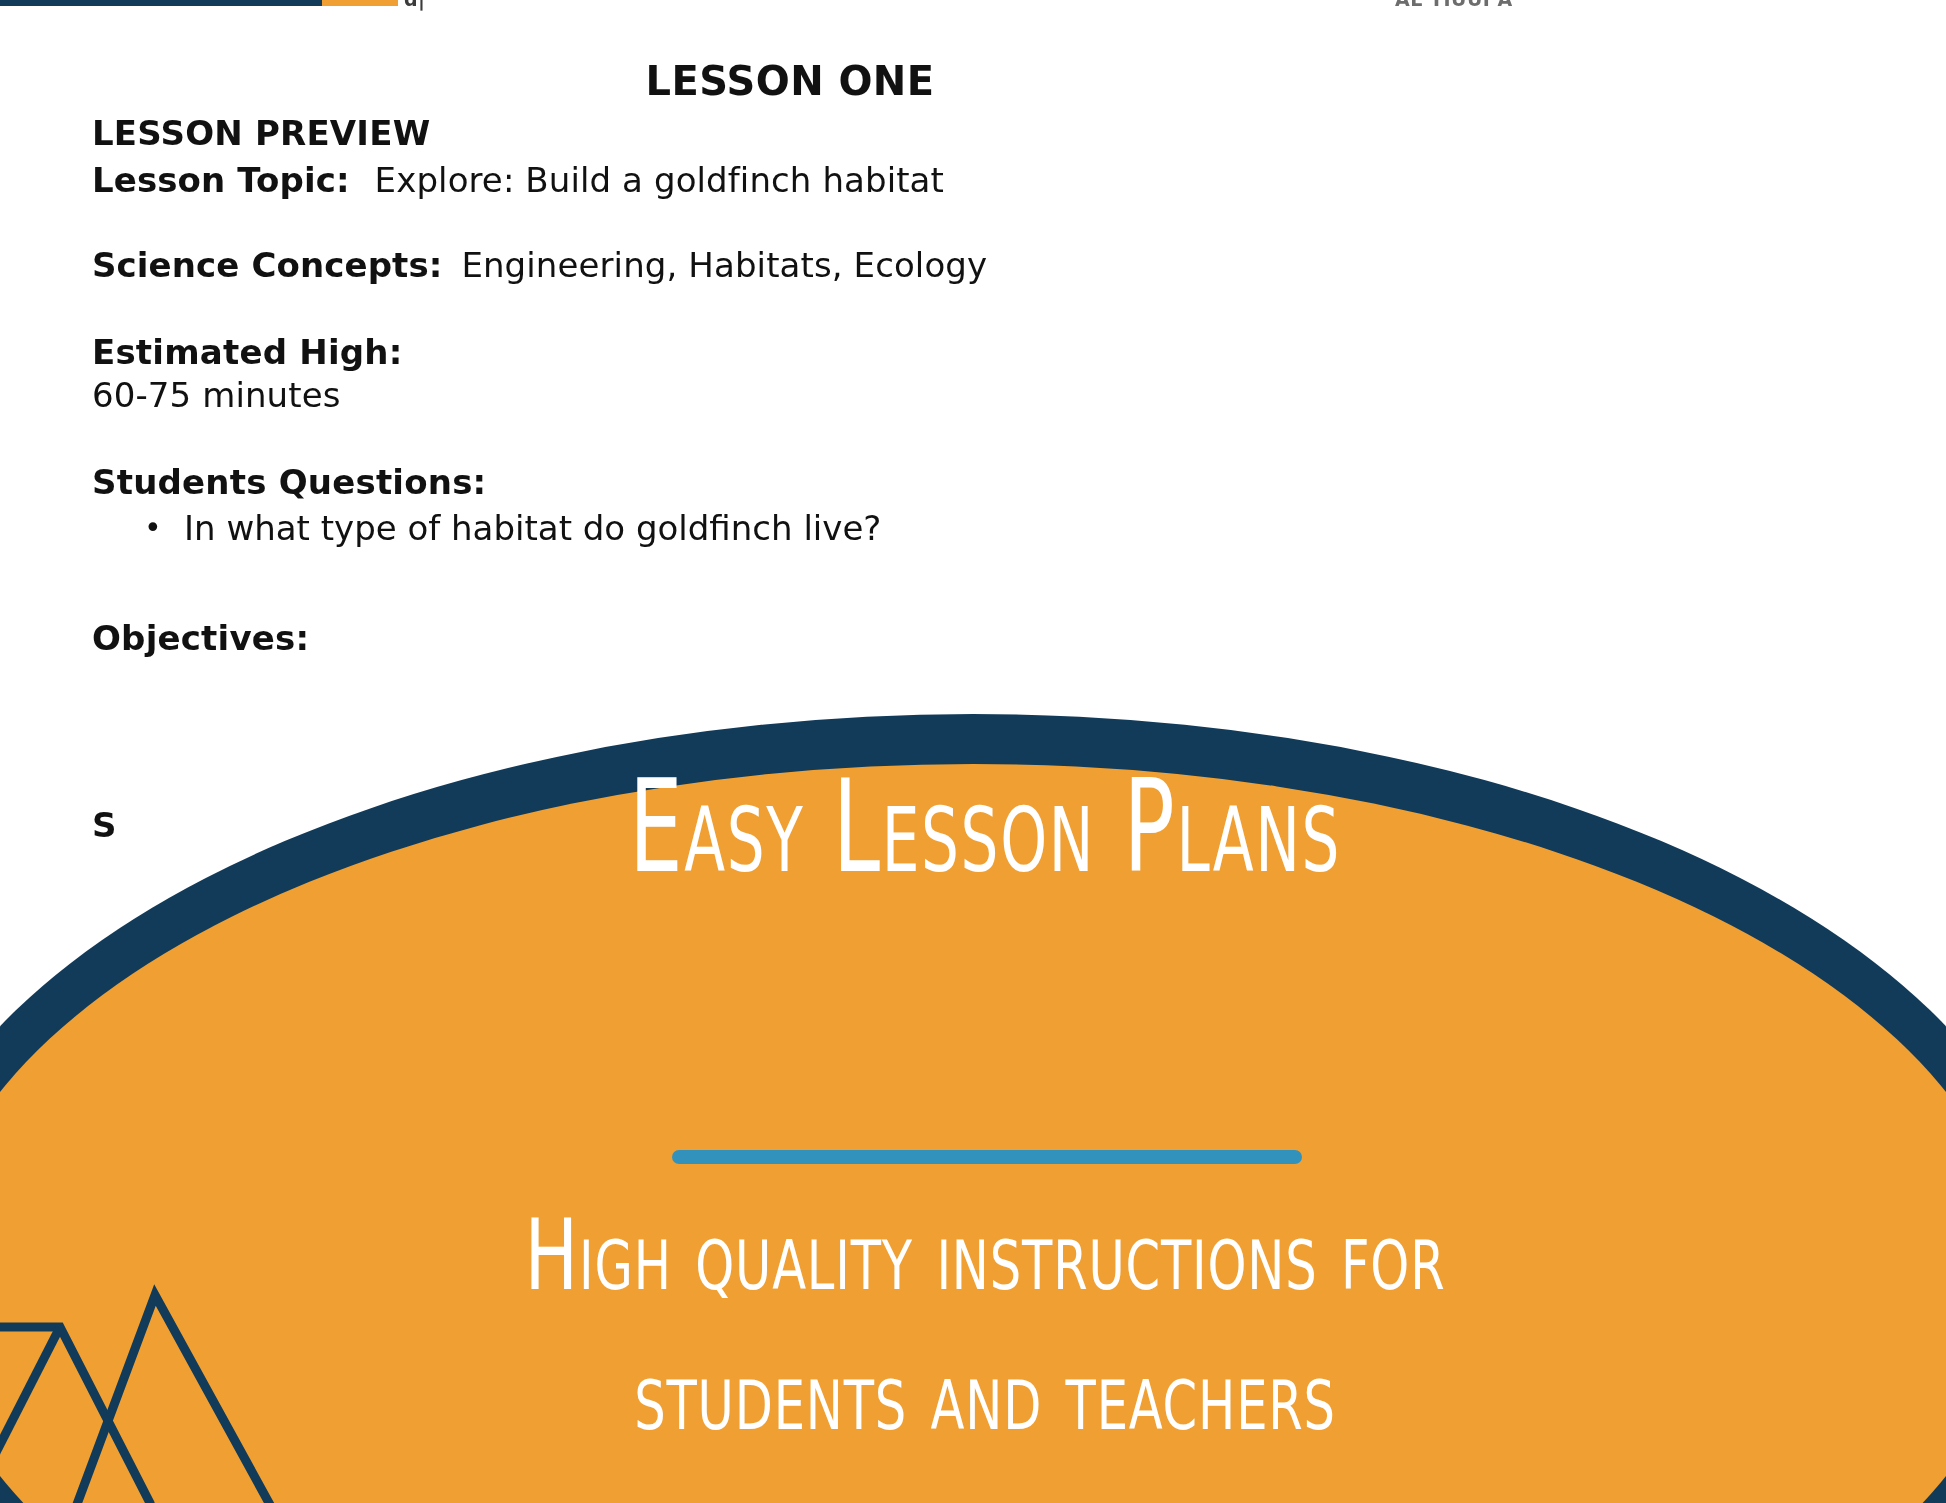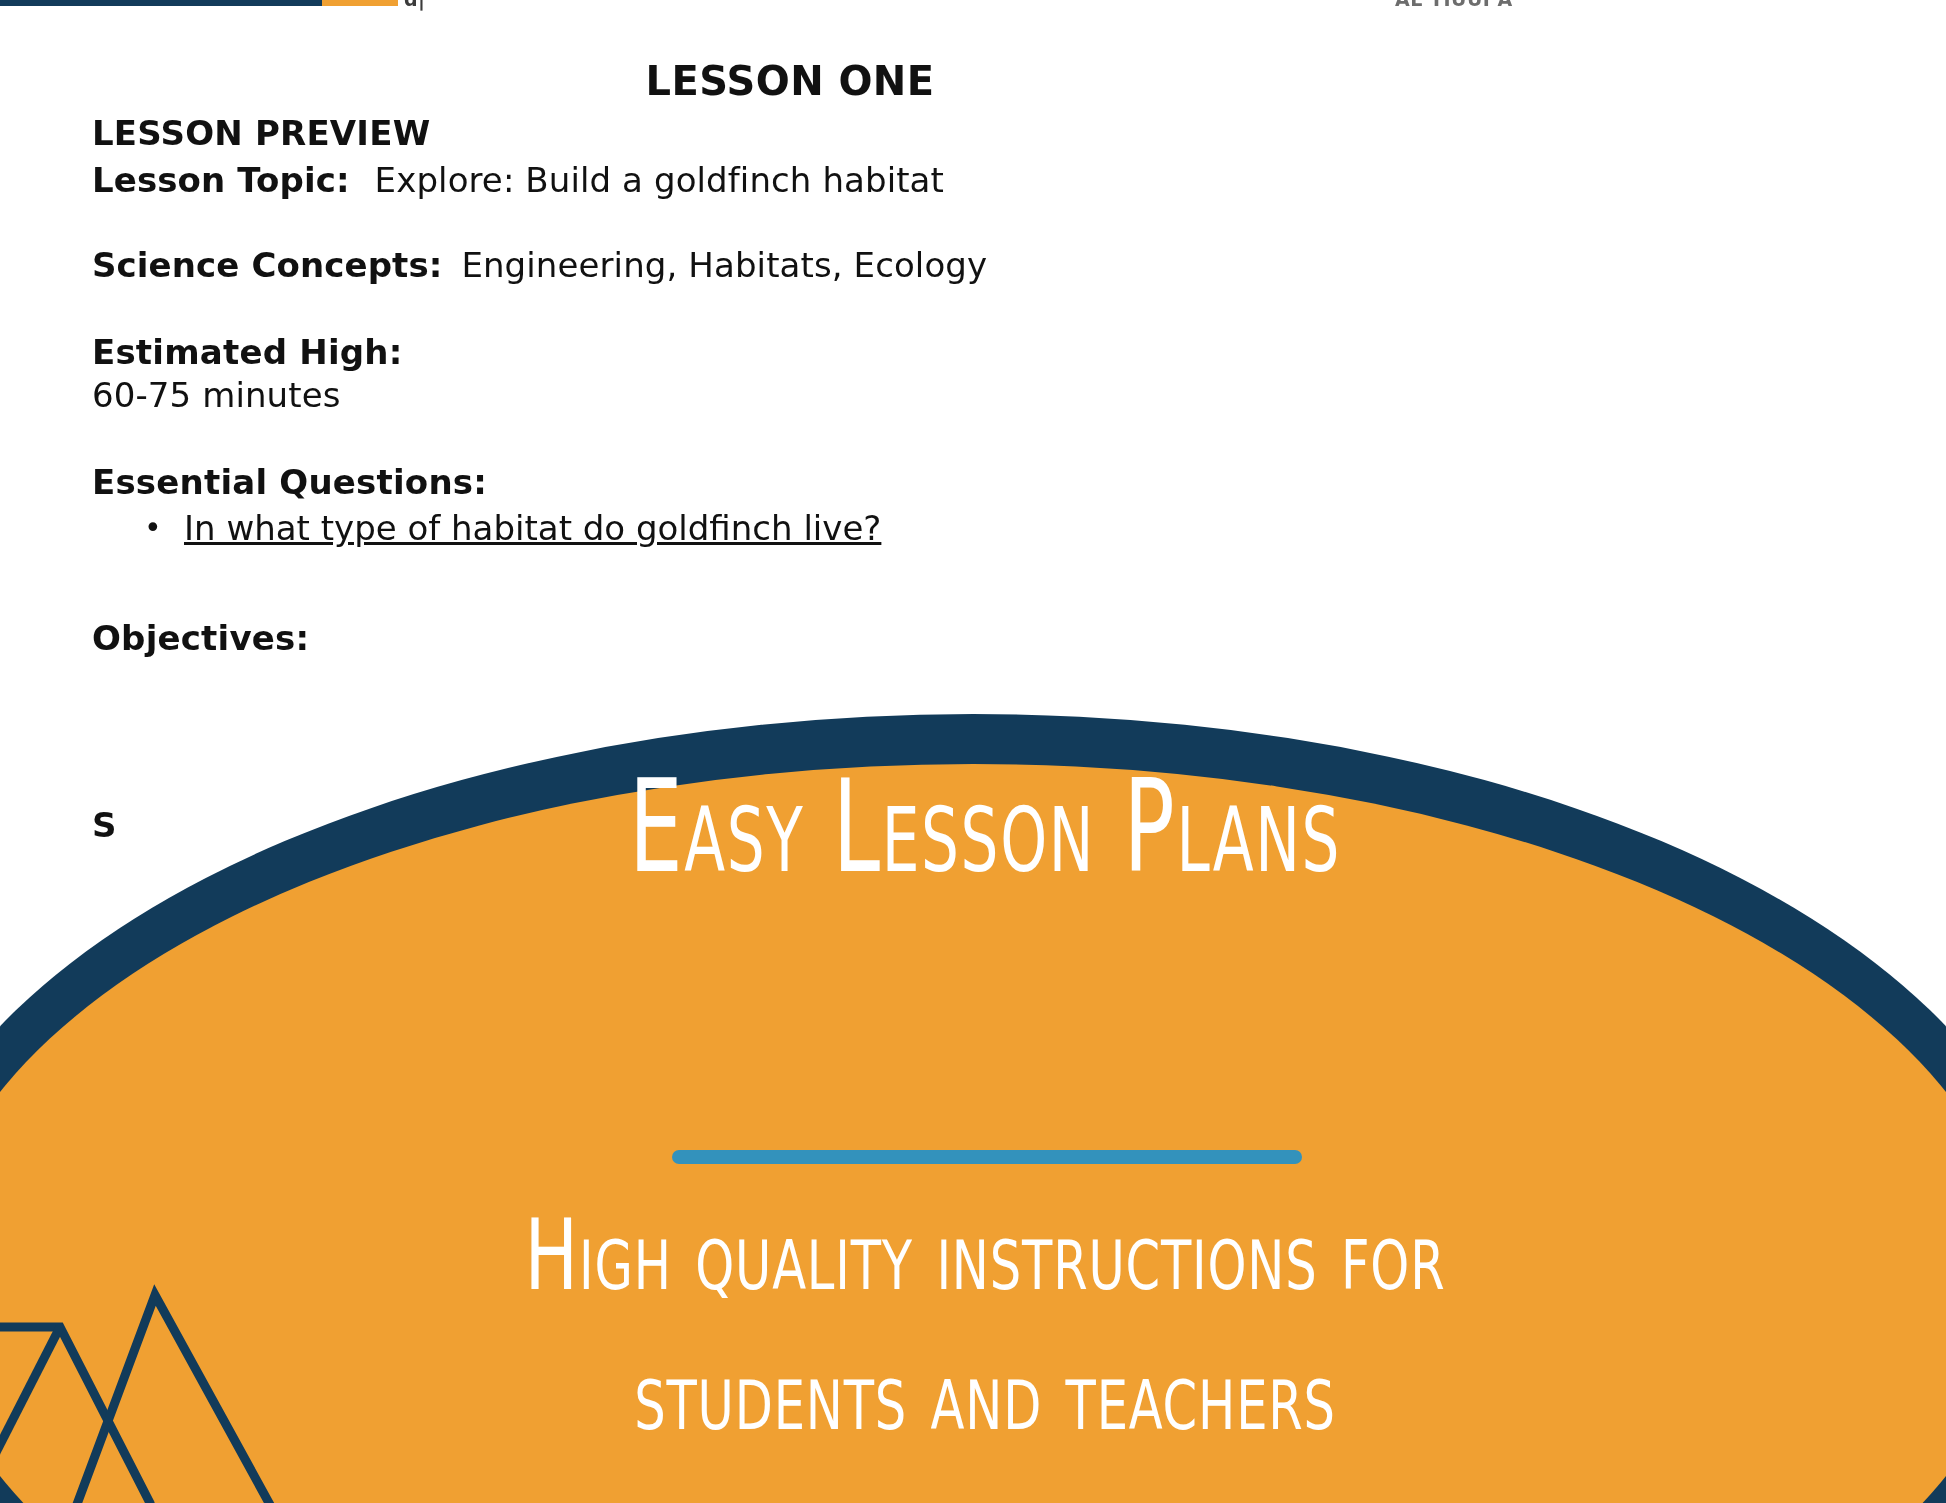--- a/index.html
+++ b/index.html
@@ -218,22 +218,22 @@
     </div>
 
     <div class="block line" style="top:245px;">
       <span class="lbl-bold">Science Concepts:</span>
       <span style="padding-left:8px;">Engineering, Habitats, Ecology</span>
     </div>
 
     <div class="block heading" style="top:332px;">Estimated High:</div>
     <div class="block line" style="top:375px;">60-75 minutes</div>
 
-    <div class="block heading" style="top:462px;">Essential Questions:</div>
-    <ul class="bullets block" style="top:505px;left:92px;text-decoration:underline;">
+    <div class="block heading" style="top:462px;">Students Questions:</div>
+    <ul class="bullets block" style="top:505px;left:92px;">
       <li>In what type of habitat do goldfinch live?</li>
     </ul>
 
     <div class="block heading" style="top:618px;">Objectives:</div>
 
     <div class="block heading" style="top:805px;">S</div>
   </div>
 
   <div class="badge-outer"></div>
   <div class="badge-inner"></div>

